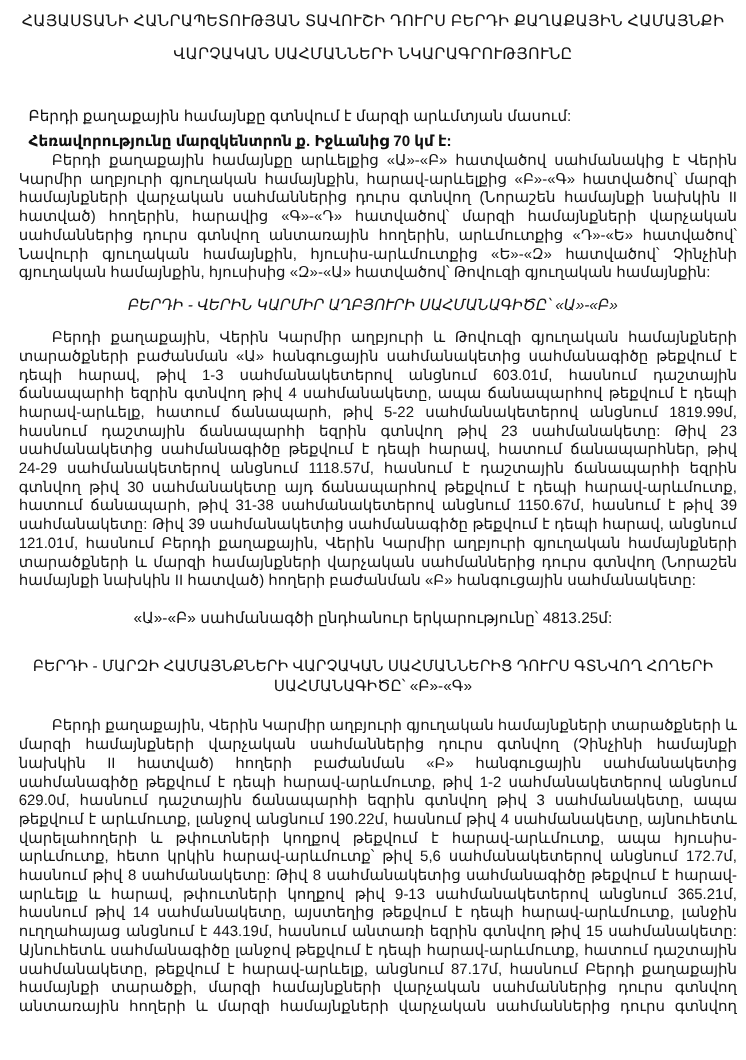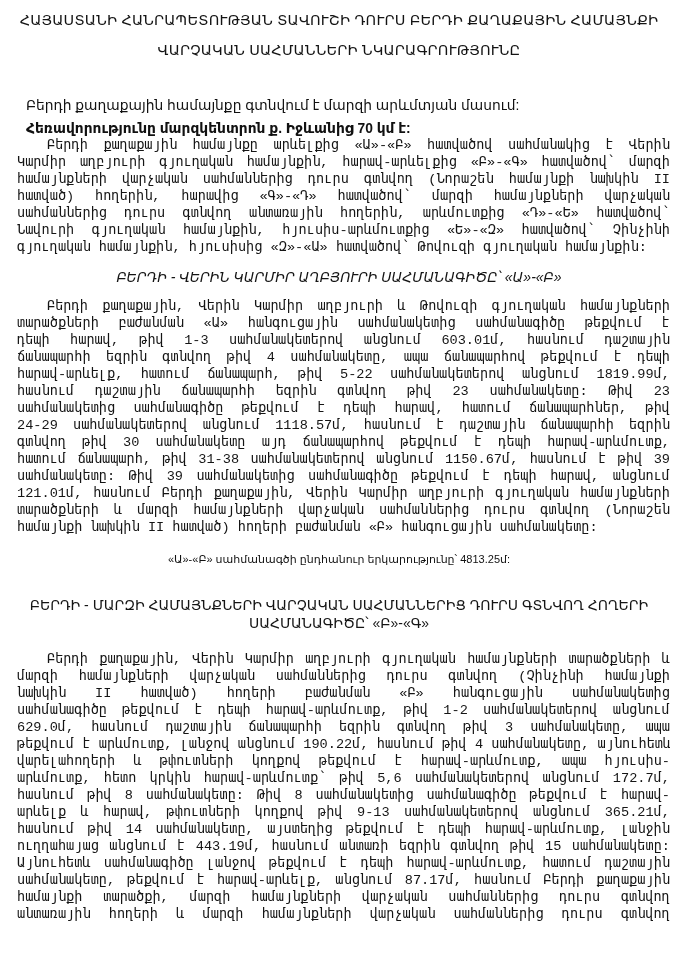--- a/index.html
+++ b/index.html
@@ -13,29 +13,29 @@
     text-align: center; font-size: 14.5px; line-height: 30px;
     letter-spacing: 0.2px; color: #141414;
   }
   .title1 { position: absolute; top: 5px; left: 10px; right: 10px; }
   .title2 { position: absolute; top: 35px; left: 10px; right: 10px; }
   .para {
     position: absolute; left: 17px; right: 8px;
     font-size: 13.6px; line-height: 17px; text-align: justify;
     text-align-last: left; color: #151515;
   }
-  .line { display: block; white-space: nowrap; overflow: hidden; text-align-last: justify; font-family: Liberation Mono, monospace; }
+  .line { display: block; white-space: nowrap; overflow: hidden; text-align-last: justify; }
   .line.last { text-align-last: left; }
   .line.indent { padding-left: 30px; }
   .single { position: absolute; left: 26px; font-size: 13.8px; line-height: 17px; }
   .heading {
     position: absolute; left: 10px; right: 10px; text-align: center;
     font-size: 14px; line-height: 19px; color: #141414;
   }
-  .total { position: absolute; left: 0; right: 0; text-align: center; font-size: 11px; }
+  .total { position: absolute; left: 0; right: 0; text-align: center; font-size: 14px; }
 </style>
 </head>
 <body>
 
 <div class="page">
 
   <div class="title title1">ՀԱՅԱՍՏԱՆԻ ՀԱՆՐԱՊԵՏՈՒԹՅԱՆ  ՏԱՎՈՒՇԻ ԴՈՒՐՍ ԲԵՐԴԻ ՔԱՂԱՔԱՅԻՆ ՀԱՄԱՅՆՔԻ</div>
   <div class="title title2">ՎԱՐՉԱԿԱՆ ՍԱՀՄԱՆՆԵՐԻ ՆԿԱՐԱԳՐՈՒԹՅՈՒՆԸ</div>
 
   <div class="single" style="top:97px;">Բերդի քաղաքային համայնքը գտնվում է մարզի արևմտյան մասում:</div>

